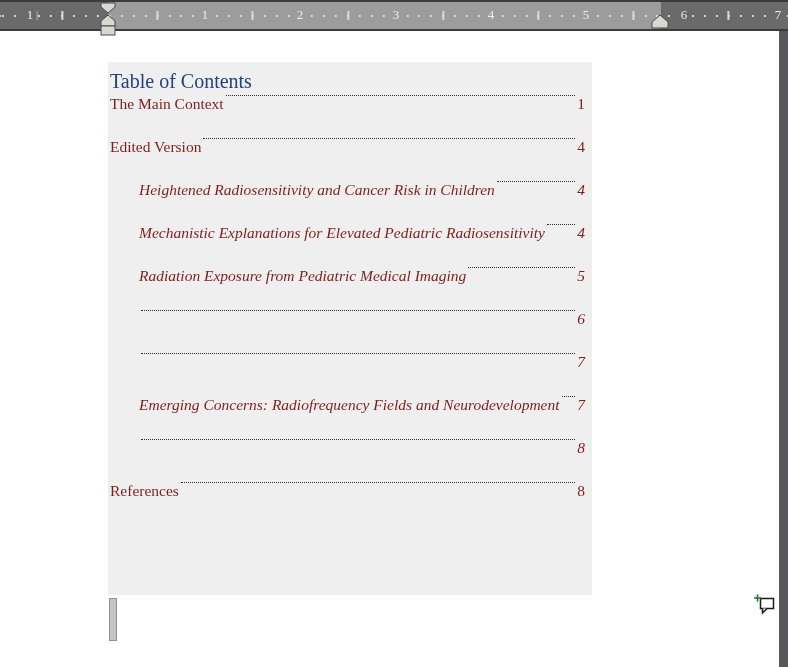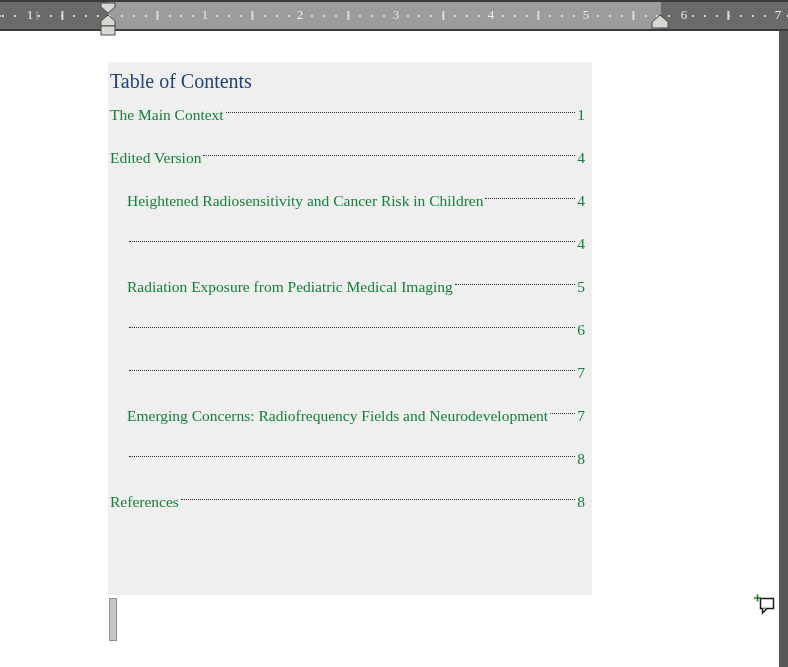--- a/index.html
+++ b/index.html
@@ -28,23 +28,23 @@
 
   
   .page{position:absolute;left:0;top:31px;width:779px;height:636px;background:#ffffff;}
   .right-gutter{position:absolute;left:779px;top:31px;width:9px;height:636px;background:#58585a;}
 
   
   .toc-field{position:absolute;left:108px;top:31px;width:484px;height:533px;background:#efefef;}
   .toc-heading{margin:6px 0 0 2px;font-weight:normal;font-size:20px;line-height:26px;
     color:#21427c;font-family:"Liberation Serif",serif;}
   .toc-list{margin-top:1px;}
-  .toc-row{display:flex;align-items:center;height:43px;box-sizing:border-box;
-    padding:0 7px 4px 2px;font-size:15.5px;color:#15803d;}
-  .toc-row.level-2{padding-left:19px;}
+  .toc-row{display:flex;align-items:flex-start;height:43px;box-sizing:border-box;
+    padding:0 7px 4px 2px;font-size:15.5px;color:#7f1d1d;}
+  .toc-row.level-2{padding-left:31px;font-style:italic;}
   .toc-row.italic .toc-title{}
   .toc-title{white-space:nowrap;}
   .toc-leader{flex:1;border-bottom:1.9px dotted #2f2f2f;margin:0 2px 4px 2px;min-width:12px;}
   .toc-page{white-space:nowrap;}
 
   
   .cursor-bar{position:absolute;left:109px;top:567px;width:8px;height:43px;
     background:#c6c6c6;border:1px solid #8f8f8f;box-sizing:border-box;}
 
   
@@ -98,20 +98,21 @@
     <span class="toc-page">4</span>
   </div>
 
   <div class="toc-row level-2">
     <span class="toc-title">Heightened Radiosensitivity and Cancer Risk in Children</span>
     <span class="toc-leader"></span>
     <span class="toc-page">4</span>
   </div>
 
   <div class="toc-row level-2">
+    <span class="toc-title">Mechanistic Explanations for Elevated Pediatric Radiosensitivity</span>
     <span class="toc-leader"></span>
     <span class="toc-page">4</span>
   </div>
 
   <div class="toc-row level-2">
     <span class="toc-title">Radiation Exposure from Pediatric Medical Imaging</span>
     <span class="toc-leader"></span>
     <span class="toc-page">5</span>
   </div>
 

